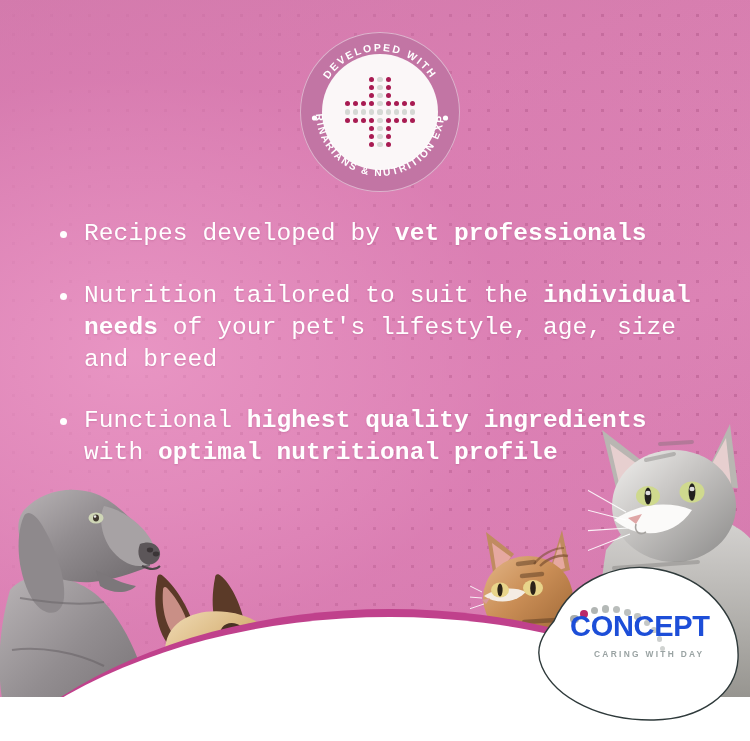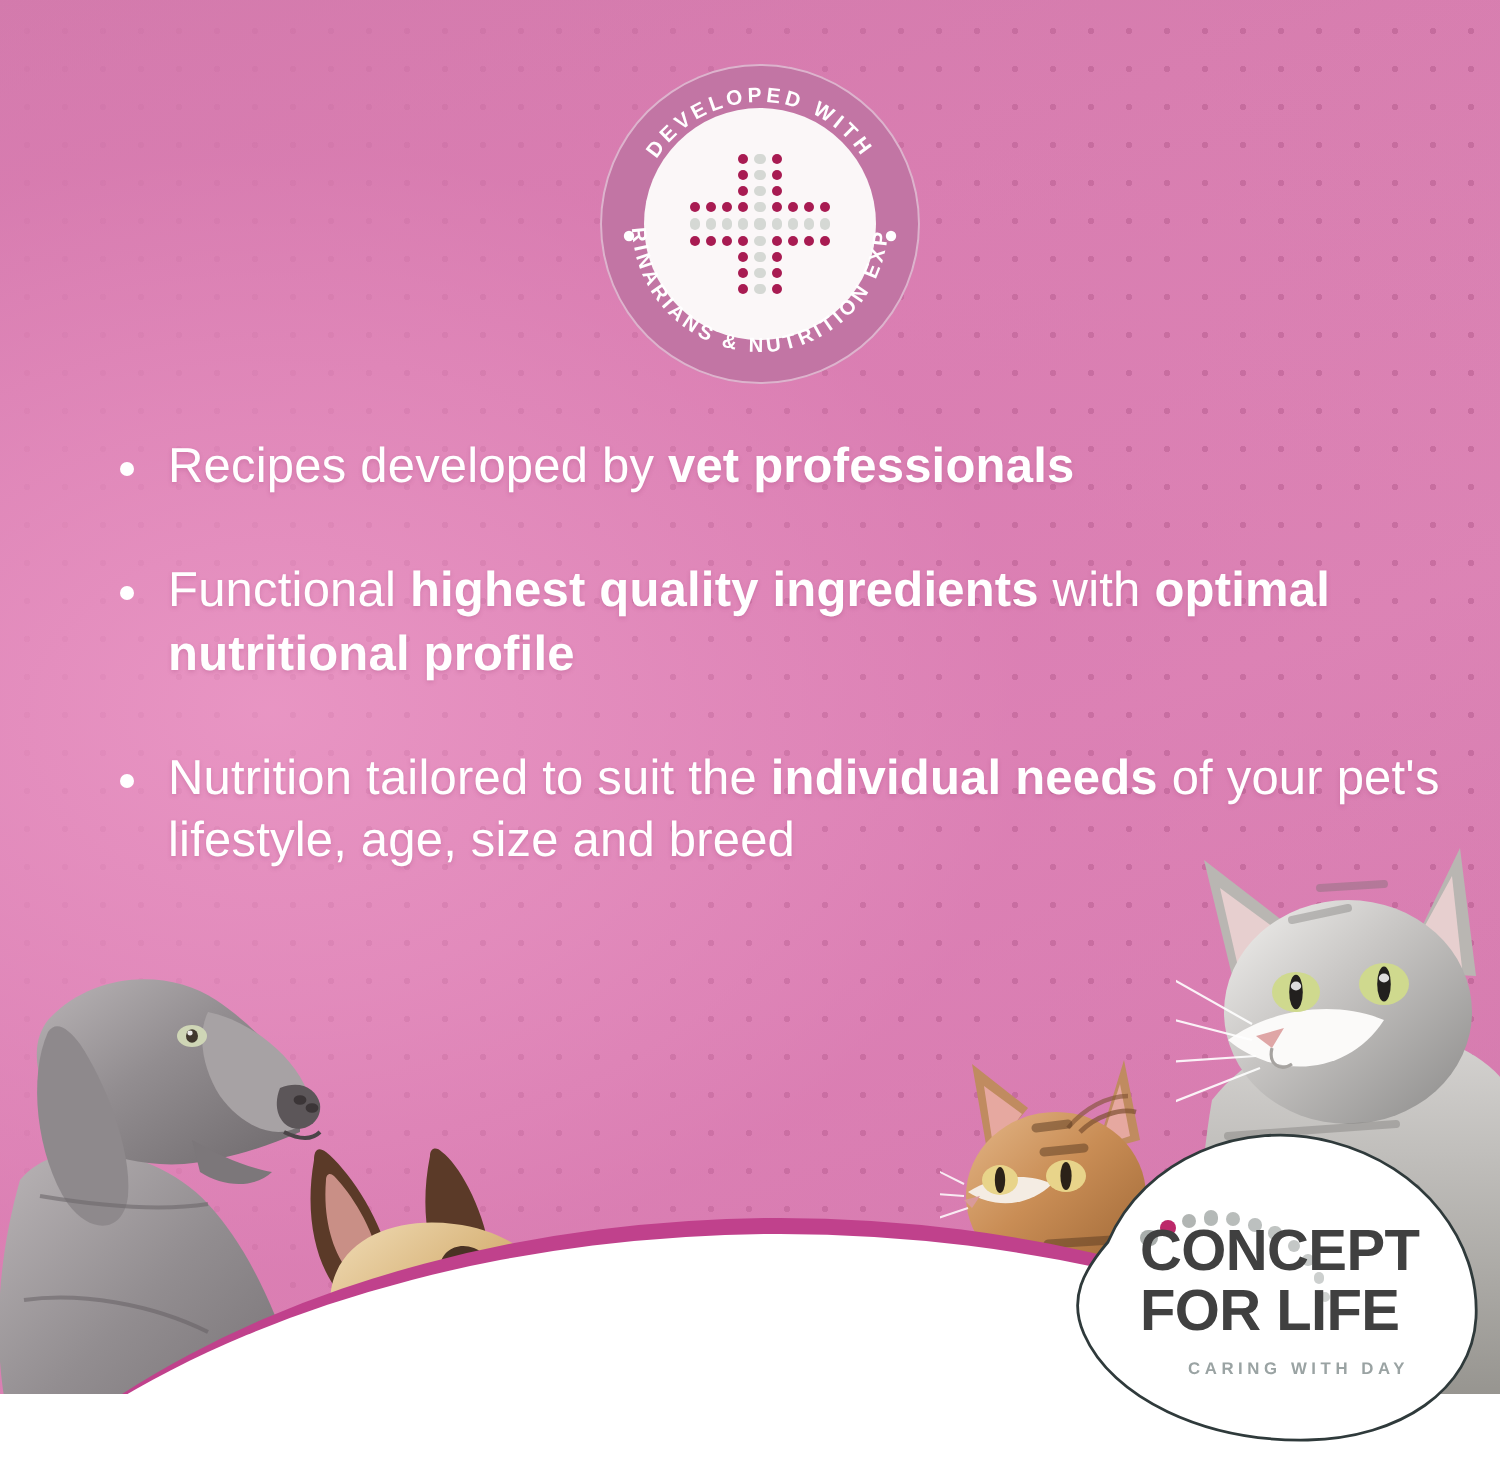--- a/index.html
+++ b/index.html
@@ -80,38 +80,39 @@
     margin-bottom:30px;
   }
   .bullet-dot{
     width:7px;height:7px;border-radius:50%;background:#ffffff;
     margin-top:13px;margin-right:17px;flex:0 0 auto;
   }
   .bullet-text{
     font-size:24.5px;line-height:1.3;font-weight:400;
     letter-spacing:0.1px;
     text-shadow:0 1px 2px rgba(150,60,110,0.25);
+    font-family:Liberation Mono, monospace;
   }
   .bullet-text b{font-weight:700;}
   #b2 .bullet-text{width:636px;}
 
   
   .animal{position:absolute;}
 
   
   .logo{
     position:absolute;left:516px;top:563px;width:226px;height:160px;
   }
   .logo svg{position:absolute;left:0;top:0;}
   .logo-text-wrap{
     position:absolute;left:54px;top:48px;width:170px;text-align:left;
   }
   .logo-line{
     font-family:"Liberation Sans", sans-serif;
-    font-weight:700;color:#404040;
+    font-weight:700;color:#1d4ed8;
     font-size:29px;line-height:30px;letter-spacing:-0.3px;
   }
   .logo-tag{
     font-family:"Liberation Sans", sans-serif;
     font-size:8.4px;font-weight:700;letter-spacing:2.3px;
     color:#9aa3a3;margin-top:8px;margin-left:24px;
   }
   .logo-dots i{position:absolute;border-radius:50%;display:block;}
 </style>
 </head>
@@ -189,28 +190,28 @@
       </div>
   </div>
 
   <div class="copy">
 
     <div class="bullet-row" id="b1">
       <span class="bullet-dot"></span>
       <div class="bullet-text"><span>Recipes developed by </span><b>vet professionals</b></div>
     </div>
 
+    <div class="bullet-row" id="b2">
+      <span class="bullet-dot"></span>
+      <div class="bullet-text"><span>Nutrition tailored to suit the </span><b>individual needs</b><span> of your pet's lifestyle, age, size and breed</span></div>
+    </div>
+
     <div class="bullet-row" id="b3">
       <span class="bullet-dot"></span>
       <div class="bullet-text"><span>Functional </span><b>highest quality ingredients</b><span> with </span><b>optimal nutritional profile</b></div>
-    </div>
-
-    <div class="bullet-row" id="b2">
-      <span class="bullet-dot"></span>
-      <div class="bullet-text"><span>Nutrition tailored to suit the </span><b>individual needs</b><span> of your pet's lifestyle, age, size and breed</span></div>
     </div>
 
   </div>
 
   <svg class="animal" style="left:470px;top:492px;width:130px;height:220px;" viewBox="0 0 130 220">
     <defs>
       <linearGradient id="tabbyFur" x1="0" y1="0" x2="1" y2="1">
         <stop offset="0%" stop-color="#e3b687"></stop>
         <stop offset="45%" stop-color="#c98d55"></stop>
         <stop offset="100%" stop-color="#9c6534"></stop>
@@ -360,18 +361,17 @@
         <i style="width: 6.44px; height: 6.44px; left: 118.455px; top: 50.3776px; background: rgb(169, 174, 172); opacity: 0.73;"></i>
         <i style="width: 6.8px; height: 6.8px; left: 108.212px; top: 45.7664px; background: rgb(169, 174, 172); opacity: 0.775;"></i>
         <i style="width: 7.16px; height: 7.16px; left: 97.1803px; top: 43.0356px; background: rgb(169, 174, 172); opacity: 0.82;"></i>
         <i style="width: 7.52px; height: 7.52px; left: 85.7973px; top: 42.2876px; background: rgb(169, 174, 172); opacity: 0.865;"></i>
         <i style="width: 7.88px; height: 7.88px; left: 74.5124px; top: 43.5452px; background: rgb(169, 174, 172); opacity: 0.91;"></i>
         <i style="width: 8.24px; height: 8.24px; left: 63.7714px; top: 46.7507px; background: rgb(188, 40, 105); opacity: 1;"></i>
         <i style="width: 8.6px; height: 8.6px; left: 53.9984px; top: 51.7682px; background: rgb(169, 174, 172); opacity: 1;"></i>
       </div>
     <div class="logo-text-wrap">
       <div class="logo-line">CONCEPT</div>
-      <div class="logo-line">FOR LIFE</div>
       <div class="logo-tag">CARING WITH DAY</div>
     </div>
   </div>
 
 </div>
 
 </body></html>

